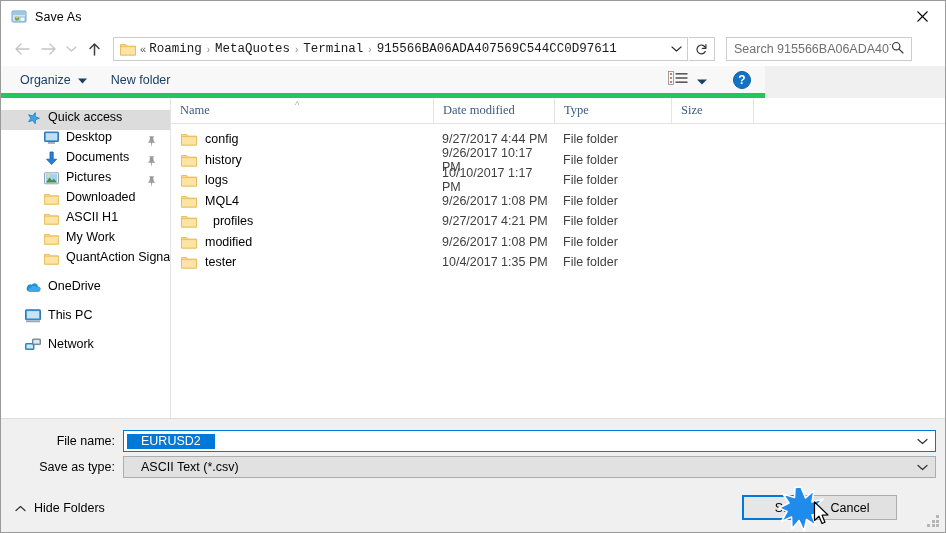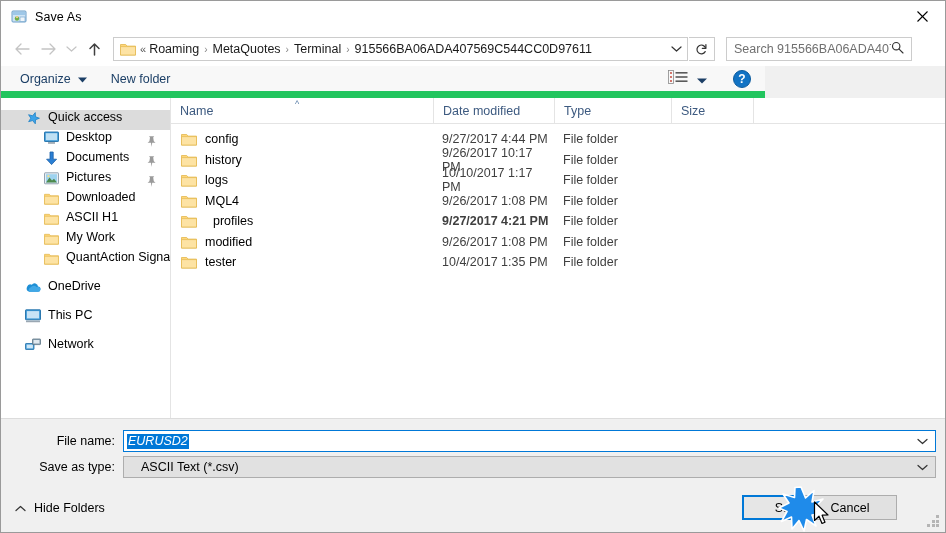--- a/index.html
+++ b/index.html
@@ -69,21 +69,21 @@
     background: #ffffff;
     display: flex; align-items: center;
     font-size: 12.5px;
     overflow: hidden;
   }
   #addressbar .crumb-folder {
     width: 16px; height: 14px; margin: 0 4px 0 6px; flex: none;
     position: relative;
   }
   #addressbar .chev-prev { color: #555; font-size: 11px; margin-right: 2px; }
-  .crumb { color: #1a1a1a; padding: 0 1px; white-space: nowrap; }
+  .crumb { color: #1a1a1a; padding: 0 1px; white-space: nowrap; font-family: Liberation Mono, monospace; }
   .crumb-sep {
     color: #888; font-size: 10px; margin: 0 4px;
     display: inline-flex; align-items: center;
   }
   #address-dropdown {
     margin-left: auto; width: 22px; height: 22px;
     display: flex; align-items: center; justify-content: center; flex: none;
   }
   #refresh-button {
     width: 26px; height: 24px; margin-left: 1px;
@@ -102,21 +102,21 @@
     font-size: 12.5px; color: #707070; margin-left: 7px;
     white-space: nowrap; overflow: hidden;
   }
   #search-icon { margin-left: auto; margin-right: 7px; flex: none; }
 
   
   #cmdbar {
     position: absolute; left: 0; top: 65px;
     width: 764px; height: 32px;
     background: #f8f8f8;
-    border-bottom: 7px solid #22c55e;
+    border-bottom: 5px solid #22c55e;
     display: flex; align-items: center;
   }
   .cmd-item {
     font-size: 12.5px; color: #1c3f66;
     display: flex; align-items: center; height: 24px;
     padding: 0 7px;
   }
   #organize-btn { margin-left: 12px; }
   #organize-caret { margin-left: 7px; }
   #newfolder-btn { margin-left: 10px; }
@@ -171,21 +171,21 @@
   }
   .side-gap { height: 9px; }
 
   
   #filelist {
     flex: 1; height: 320px; background: #fff;
     position: relative;
   }
   #colheaders {
     height: 26px; border-bottom: 1px solid #e4e4e4;
-    display: flex; align-items: flex-start; position: relative;
+    display: flex; align-items: center; position: relative; font-family: Liberation Serif, serif;
   }
   .colhead {
     font-size: 12.5px; color: #3d5a80;
     height: 26px; display: flex; align-items: center;
     position: relative; flex: none;
     padding-left: 9px;
   }
   .colhead + .colhead { border-left: 1px solid #e4e4e4; }
   #sort-caret {
     position: absolute; left: 124px; top: 1px;
@@ -231,23 +231,22 @@
     position: relative;
   }
   #filename-combo {
     width: 813px;
     background: #ffffff;
     border: 1px solid #0078d7;
   }
   #filename-value {
     font-size: 12.5px; color: #ffffff;
     background: #0078d7;
-    margin-left: 3px; padding: 0 1px;
+    margin-left: 3px; padding: 0 14px;
     line-height: 15px;
-    font-style: italic;
   }
   #filetype-combo {
     width: 813px;
     background: #e1e1e1;
     border: 1px solid #adadad;
   }
   #filetype-value {
     font-size: 12.5px; color: #000; margin-left: 17px;
   }
   .combo-caret {
@@ -609,21 +608,21 @@
             <div class="fr-size" style="width: 82px;"></div>
           </div>
           <div class="filerow">
             <div class="fr-name" style="width: 262px; gap: 8px;">
               <span class="fr-folder"><svg width="16" height="14" viewBox="0 0 16 14">
                   <path d="M0.5 2.5 h5.2 l1.4 1.6 h8.4 v9 h-15 z" fill="#ffd77a" stroke="#e3b84f" stroke-width="0.8"></path>
                   <path d="M0.5 4.6 h15 v8.4 h-15 z" fill="#fde3a4" stroke="#e3b84f" stroke-width="0.7"></path>
                 </svg></span>
               <span>profiles</span>
             </div>
-            <div class="fr-date" style="width: 121px; font-weight: bold;">9/27/2017 4:21 PM</div>
+            <div class="fr-date" style="width: 121px;">9/27/2017 4:21 PM</div>
             <div class="fr-type" style="width: 117px;">File folder</div>
             <div class="fr-size" style="width: 82px;"></div>
           </div>
           <div class="filerow">
             <div class="fr-name" style="width: 262px;">
               <span class="fr-folder"><svg width="16" height="14" viewBox="0 0 16 14">
                   <path d="M0.5 2.5 h5.2 l1.4 1.6 h8.4 v9 h-15 z" fill="#ffd77a" stroke="#e3b84f" stroke-width="0.8"></path>
                   <path d="M0.5 4.6 h15 v8.4 h-15 z" fill="#fde3a4" stroke="#e3b84f" stroke-width="0.7"></path>
                 </svg></span>
               <span>modified</span>

